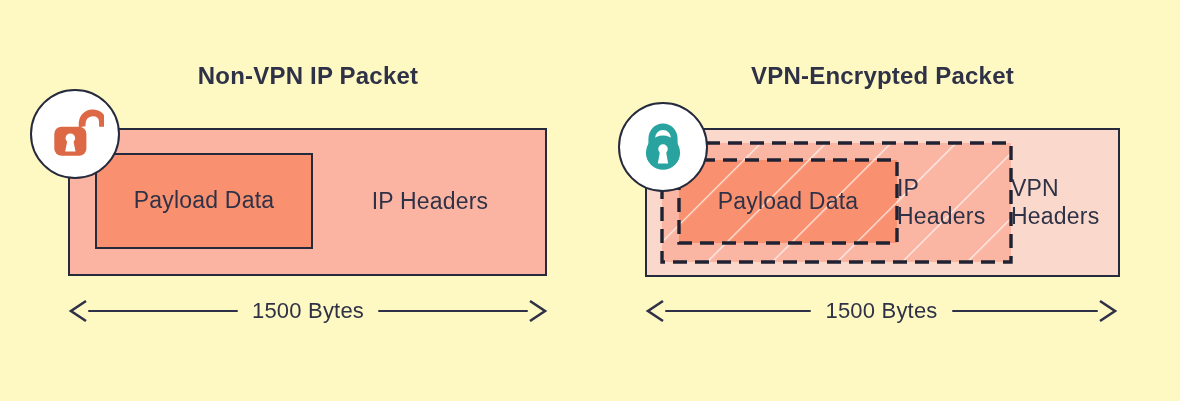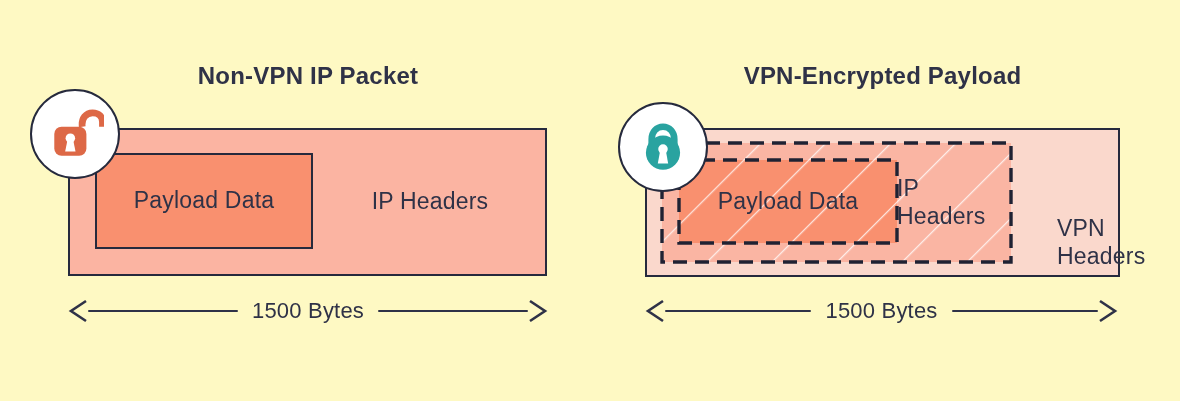--- a/index.html
+++ b/index.html
@@ -108,42 +108,42 @@
       <polyline points="18,3 3,13 18,23" fill="none" stroke="#2F3247" stroke-width="2.6"></polyline>
     </svg>
     <div class="line"></div>
     <span class="arrow-label">1500 Bytes</span>
     <div class="line"></div>
     <svg class="chev" width="20" height="26" viewBox="0 0 20 26">
       <polyline points="2,3 17,13 2,23" fill="none" stroke="#2F3247" stroke-width="2.6"></polyline>
     </svg>
   </div>
 
-  <div class="title" style="left:645px;top:62px;width:475px;">VPN-Encrypted Payload</div>
+  <div class="title" style="left:645px;top:62px;width:475px;">VPN-Encrypted Packet</div>
 
   <div class="box outer-right"></div>
   <div class="box mid-right"></div>
   <div class="box inner-right"></div>
 
   <svg class="overlay-svg" viewBox="0 0 475 149">
     <defs>
       <pattern id="hatch" width="46" height="46" patternUnits="userSpaceOnUse" patternTransform="rotate(45)">
         <line x1="0" y1="0" x2="0" y2="46" stroke="rgba(255,255,255,0.75)" stroke-width="2.6"></line>
       </pattern>
     </defs>
     <rect x="17" y="15" width="349" height="119" fill="url(#hatch)"></rect>
     <rect x="17" y="15" width="349" height="119" fill="none" stroke="#1F2233" stroke-width="3.4" stroke-dasharray="14 8"></rect>
     <rect x="34" y="32" width="218" height="83" fill="none" stroke="#1F2233" stroke-width="3.4" stroke-dasharray="14 8"></rect>
   </svg>
 
   <div class="seg-label" style="left:679px;top:160px;width:218px;height:83px;">Payload Data</div>
 
   <div class="seg-label" style="left:897px;top:143px;width:114px;height:119px;">IP Headers</div>
 
-  <div class="seg-label" style="left:1057px;top:128px;width:109px;height:149px;margin-top:40px;">VPN Headers</div>
+  <div class="seg-label" style="left:1011px;top:128px;width:109px;height:149px;">VPN Headers</div>
 
   <div class="lock-circle lock-circle-right">
     <svg width="58" height="58" viewBox="0 0 56 56">
       <path d="M17,29 L17,20.5 C17,13.5 21.8,8.5 28,8.5 C34.2,8.5 39,13.5 39,20.5 L39,29" fill="none" stroke="#29A3A0" stroke-width="6.2"></path>
       <circle cx="28" cy="33.5" r="16.5" fill="#29A3A0"></circle>
       <circle cx="28" cy="30" r="4.6" fill="#ffffff"></circle>
       <polygon points="25,33 31,33 33,44 23,44" fill="#ffffff"></polygon>
     </svg>
   </div>
 

